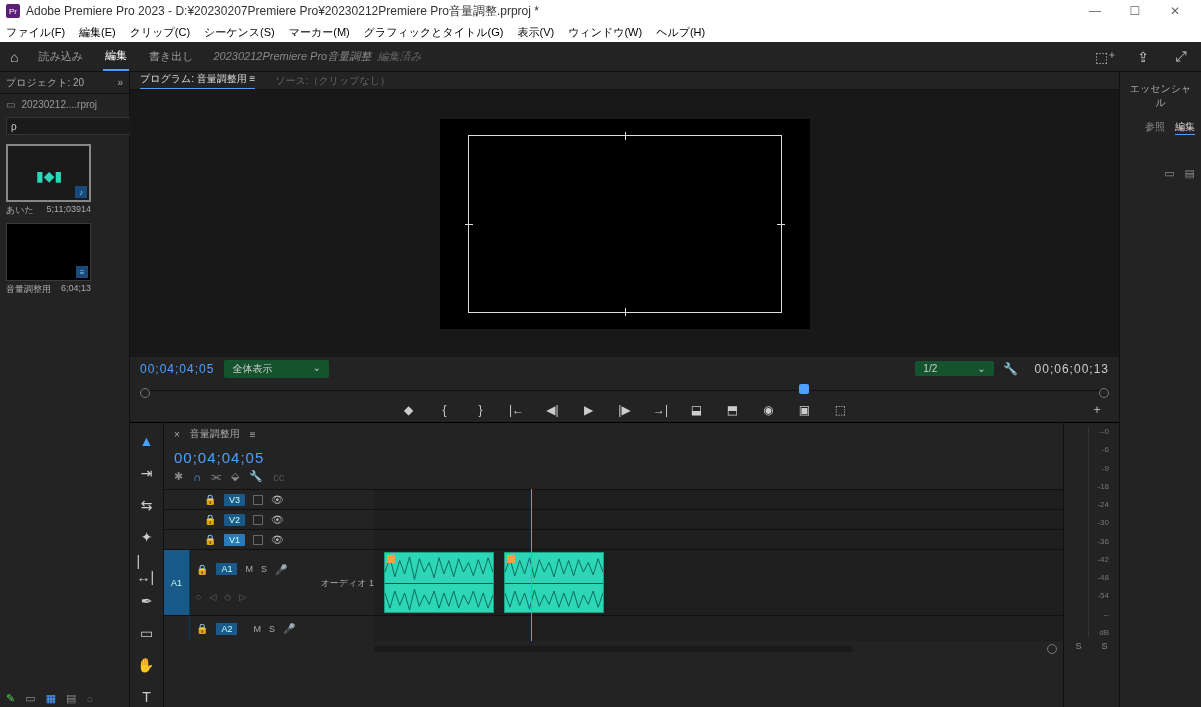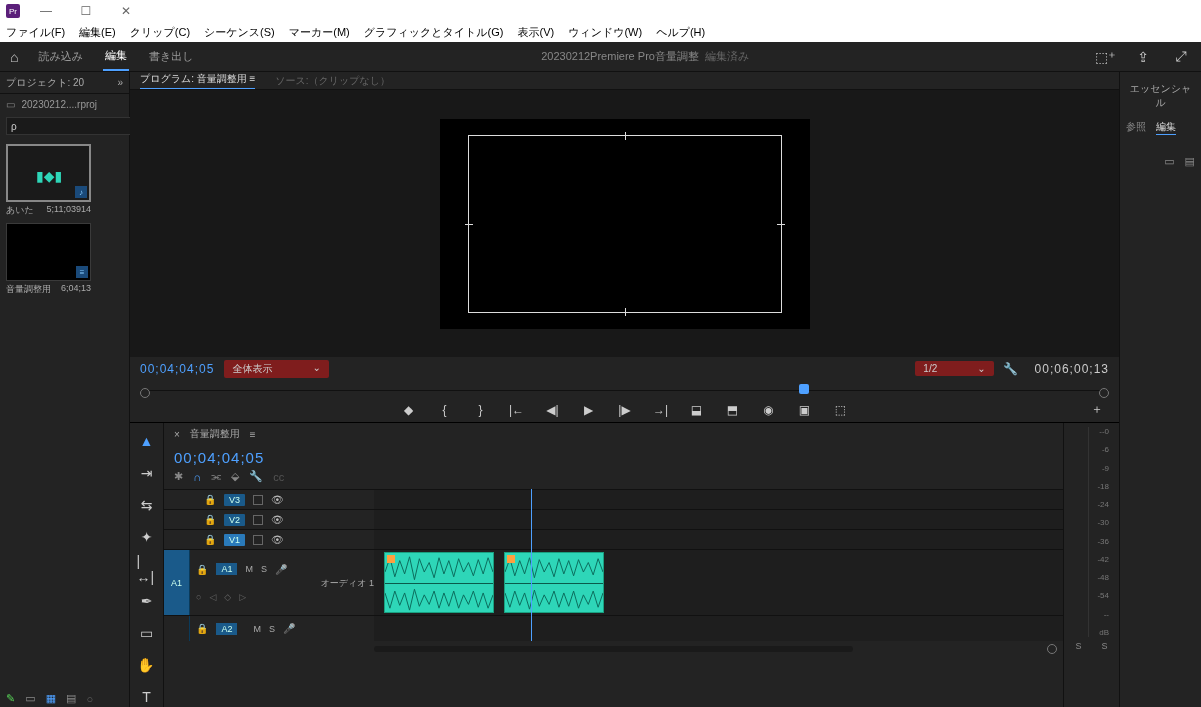--- a/index.html
+++ b/index.html
@@ -6,21 +6,21 @@
 body { width:1201px; height:707px; background:#232323; color:#bbb; font-size:11px; overflow:hidden; }
 .titlebar { height:22px; background:#fff; color:#333; display:flex; align-items:center; padding:0 6px; font-size:12px; }
 .titlebar .ticon { width:14px; height:14px; background:#5b1f7a; color:#fff; font-size:8px; display:flex; align-items:center; justify-content:center; margin-right:6px; border-radius:2px; }
 .titlebar .title { flex:1; }
 .titlebar .winbtn { width:40px; text-align:center; font-size:12px; color:#666; }
 .menubar { height:20px; background:#fff; color:#000; display:flex; align-items:center; padding:0 6px; font-size:11px; gap:14px; }
 .workspacebar { height:30px; background:#232323; display:flex; align-items:center; padding:0 10px; gap:18px; border-bottom:1px solid #111; }
 .workspacebar .home-icon { font-size:14px; color:#ccc; }
 .workspacebar .tab { color:#999; padding:6px 2px; }
 .workspacebar .tab.active { color:#fff; border-bottom:2px solid #4ea0ff; }
-.workspacebar .proj { flex:1; text-align:center; color:#888; }
+.workspacebar .proj { flex:1; color:#888;font-style:italic; }
 .workspacebar .ricon { width:20px; text-align:center; font-size:14px; color:#ccc; }
 .main { display:flex; height:635px; }
 .left { width:130px; display:flex; flex-direction:column; border-right:1px solid #111; }
 .panel-hdr { height:22px; display:flex; align-items:center; padding:0 6px; background:#232323; border-bottom:1px solid #111; color:#aaa; font-size:10px; }
 .panel-hdr .exp { margin-left:auto; }
 .proj-row { height:20px; display:flex; align-items:center; gap:6px; padding:0 6px; color:#999; font-size:10px; }
 .proj-row .folder { color:#888; }
 .search-row { height:24px; display:flex; align-items:center; gap:4px; padding:0 6px; }
 .search-row input { flex:1; height:18px; background:#1a1a1a; border:1px solid #333; color:#ccc; padding:0 4px; font-size:10px; }
 .search-row .camicon { width:18px; height:18px; background:#2a2a2a; display:flex; align-items:center; justify-content:center; font-size:10px; }
@@ -35,21 +35,21 @@
 .prog-hdr { height:22px; display:flex; align-items:center; padding:0 10px; gap:20px; border-bottom:1px solid #111; }
 .prog-hdr .tab { color:#aaa; font-size:10px; padding-bottom:2px; }
 .prog-hdr .tab.act { border-bottom:1px solid #4ea0ff; color:#ddd; }
 .prog-hdr .src { color:#666; font-size:10px; }
 .monitor { height:330px; display:flex; align-items:center; justify-content:center; position:relative; background:#181818; }
 .mon-black { width:370px; height:210px; background:#000; display:flex; align-items:center; justify-content:center; position:relative; }
 .safe-outer { position:absolute; border:1px solid #ddd; left:28px; top:16px; right:28px; bottom:16px; }
 .safe-mark { position:absolute; background:#ddd; }
 .mon-ctrl { height:28px; display:flex; align-items:center; padding:0 10px; gap:10px; }
 .mon-ctrl .tc { color:#4ea0ff; font-size:12px; font-weight:500; letter-spacing:1px; }
-.mon-ctrl .sel { background:#7f1d1d; color:#ccc; padding:2px 8px; border-radius:2px; font-size:10px; display:flex; gap:40px; }
+.mon-ctrl .sel { background:#14532d; color:#ccc; padding:2px 8px; border-radius:2px; font-size:10px; display:flex; gap:40px; }
 .mon-ctrl .spacer { flex:1; }
 .mon-ctrl .dur { color:#ccc; font-size:12px; letter-spacing:1px; }
 .mon-ctrl .wrench { color:#999; font-size:12px; margin-right:6px; }
 .mon-scrub { height:22px; position:relative; margin:0 10px; }
 .mon-scrub .track { position:absolute; top:10px; left:0; right:0; height:1px; background:#555; }
 .mon-scrub .play { position:absolute; top:4px; width:10px; height:10px; background:#4ea0ff; border-radius:2px; }
 .mon-scrub .pill { position:absolute; bottom:0; width:10px; height:10px; border:1px solid #777; border-radius:5px; background:#232323; }
 .mon-btns { height:30px; display:flex; align-items:center; justify-content:center; gap:20px; color:#ccc; font-size:12px; position:relative; }
 .mon-btns .btn { width:16px; text-align:center; }
 .mon-btns .plus { position:absolute; right:14px; }
@@ -92,34 +92,35 @@
 .clip .tri { position:absolute; left:2px; top:2px; width:8px; height:8px; background:#ffa040; }
 .playhead-line { position:absolute; top:0; bottom:0; width:1px; background:#4ea0ff; left:157px; z-index:5; }
 .tl-scroll { height:16px; display:flex; align-items:center; padding:0 210px 0 210px; position:relative; }
 .tl-scroll .bar { flex:1; height:6px; background:#1a1a1a; border-radius:3px; }
 .tl-scroll .end { position:absolute; right:6px; width:10px; height:10px; border:1px solid #777; border-radius:5px; }
 .audio-meter { width:56px; background:#232323; border-left:1px solid #111; padding:4px; font-size:8px; color:#777; }
 .meter-scale { height:210px; display:flex; flex-direction:column; justify-content:space-between; align-items:flex-end; padding-right:6px; border-left:1px solid #333; margin-left:20px; }
 .meter-lbl { display:flex; gap:20px; justify-content:center; margin-top:4px; color:#888; font-size:9px; }
 .right { width:82px; background:#232323; border-left:1px solid #111; padding:10px 6px; }
 .right .hdr { font-size:10px; color:#aaa; text-align:center; margin-bottom:10px; }
-.right .tabs { display:flex; gap:10px; justify-content:flex-start; font-size:10px; color:#888; margin-bottom:20px; }
+.right .tabs { display:flex; gap:10px; justify-content:flex-end; font-size:10px; color:#888; margin-bottom:32px; }
 .right .tabs .act { color:#ddd; border-bottom:1px solid #4ea0ff; }
 .right .icons { display:flex; gap:10px; justify-content:flex-end; color:#888; font-size:11px; }
 .bottom-left { position:absolute; bottom:2px; left:6px; display:flex; gap:10px; font-size:11px; color:#888; align-items:center; }
 .bottom-left .blue { color:#4ea0ff; }
 .bottom-left .pen { color:#5c5; }
 svg.wv { width:100%; height:100%; }
 svg.wv polyline { stroke:#0a6a5a; stroke-width:1; fill:none; }
 </style>
 </head>
 <body>
 
 <div class="titlebar">
   <div class="ticon">Pr</div>
+  <div class="title">Adobe Premiere Pro 2023 - D:¥20230207Premiere Pro¥20230212Premiere Pro音量調整.prproj *</div>
   <div class="winbtn">—</div>
   <div class="winbtn">☐</div>
   <div class="winbtn">✕</div>
 </div>
 
 <div class="menubar">
   <span>ファイル(F)</span>
   <span>編集(E)</span>
   <span>クリップ(C)</span>
   <span>シーケンス(S)</span>

